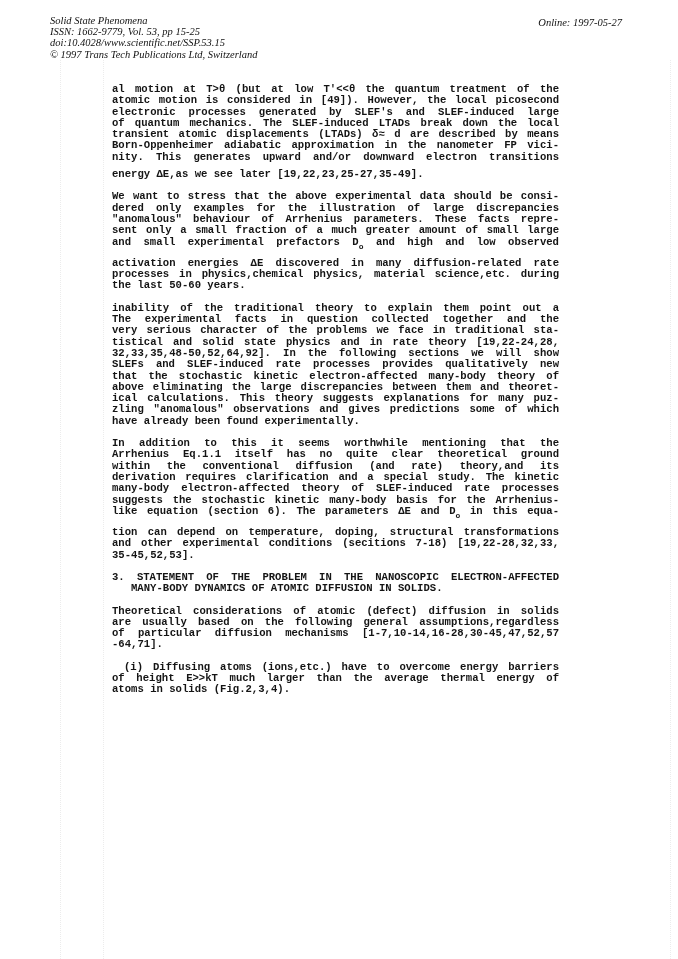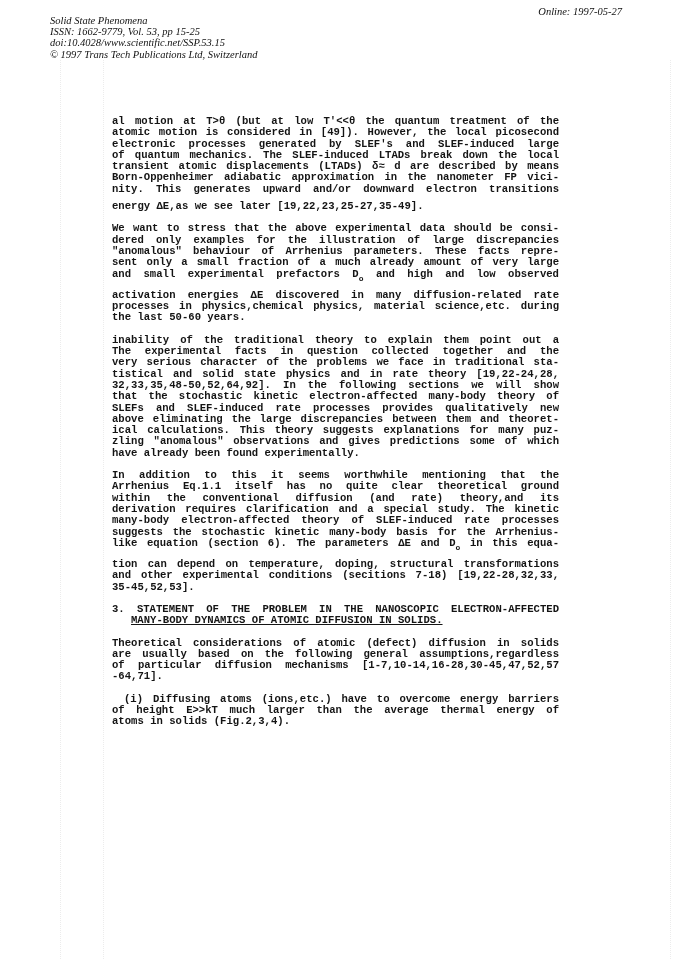--- a/index.html
+++ b/index.html
@@ -25,39 +25,38 @@
       top: 15px;
       font-family: "Liberation Serif", "DejaVu Serif", serif;
       font-style: italic;
       font-size: 10.5px;
       line-height: 11.2px;
       color: #111;
     }
     .header-right {
       position: absolute;
       right: 56px;
-      top: 6px;
+      top: 17px;
       font-family: "Liberation Serif", "DejaVu Serif", serif;
       font-style: italic;
       font-size: 10.5px;
       line-height: 11.2px;
       color: #111;
     }
     .header-left div { white-space: nowrap; }
     .body-text {
       position: absolute;
       left: 112px;
       top: 84px;
       width: 447px;
       font-family: "Liberation Mono", "DejaVu Sans Mono", monospace;
       font-weight: bold;
       font-size: 10.6px;
       line-height: 11.3px;
       color: #141414;
-      margin-top: 32px;
     }
     .para {
       text-align: justify;
       text-align-last: left;
       margin: 0 0 11px 0;
     }
     .line {
       display: block;
       text-align: justify;
       text-align-last: justify;
@@ -71,21 +70,20 @@
     }
     .sub {
       font-size: 8px;
       vertical-align: -4px;
     }
     .heading {
       margin: 0 0 11px 0;
     }
     .heading .line.indent {
       padding-left: 19px;
-      text-decoration: underline;
     }
     .item-indent {
       padding-left: 12px;
     }
   </style>
 </head>
 <body>
 
 <div class="watermark-line" style="left:60px;top:60px;height:899px;"></div>
 <div class="watermark-line" style="left:103px;top:60px;height:899px;"></div>
@@ -109,35 +107,35 @@
     <span class="line">transient atomic displacements (LTADs) δ≈ d are described by means</span>
     <span class="line">Born-Oppenheimer adiabatic approximation in the nanometer FP vici-</span>
     <span class="line">nity. This generates upward and/or downward electron transitions</span>
     <span class="line last tall">energy ΔE,as we see later [19,22,23,25-27,35-49].</span>
   </div>
 
   <div class="para">
     <span class="line">We want to stress that the above experimental data should be consi-</span>
     <span class="line">dered only examples for the illustration of large discrepancies</span>
     <span class="line">"anomalous" behaviour of Arrhenius parameters. These facts repre-</span>
-    <span class="line">sent only a small fraction of a much already amount of very large</span>
+    <span class="line">sent only a small fraction of a much greater amount of small large</span>
     <span class="line"><span>and small experimental prefactors D</span><span class="sub">o</span><span> and high and low observed</span></span>
     <span class="line tall">activation energies ΔE discovered in many diffusion-related rate</span>
     <span class="line">processes in physics,chemical physics, material science,etc. during</span>
     <span class="line last">the last 50-60 years.</span>
   </div>
 
   <div class="para">
     <span class="line">inability of the traditional theory to explain them point out a</span>
     <span class="line">The experimental facts in question collected together and the</span>
     <span class="line">very serious character of the problems we face in traditional sta-</span>
     <span class="line">tistical and solid state physics and in rate theory [19,22-24,28,</span>
     <span class="line">32,33,35,48-50,52,64,92]. In the following sections we will show</span>
+    <span class="line">SLEFs and SLEF-induced rate processes provides qualitatively new</span>
     <span class="line">that the stochastic kinetic electron-affected many-body theory of</span>
-    <span class="line">SLEFs and SLEF-induced rate processes provides qualitatively new</span>
     <span class="line">above eliminating the large discrepancies between them and theoret-</span>
     <span class="line">ical calculations. This theory suggests explanations for many puz-</span>
     <span class="line">zling "anomalous" observations and gives predictions some of which</span>
     <span class="line last">have already been found experimentally.</span>
   </div>
 
   <div class="para">
     <span class="line">In addition to this it seems worthwhile mentioning that the</span>
     <span class="line">Arrhenius Eq.1.1 itself has no quite clear theoretical ground</span>
     <span class="line">within the conventional diffusion (and rate) theory,and its</span>

